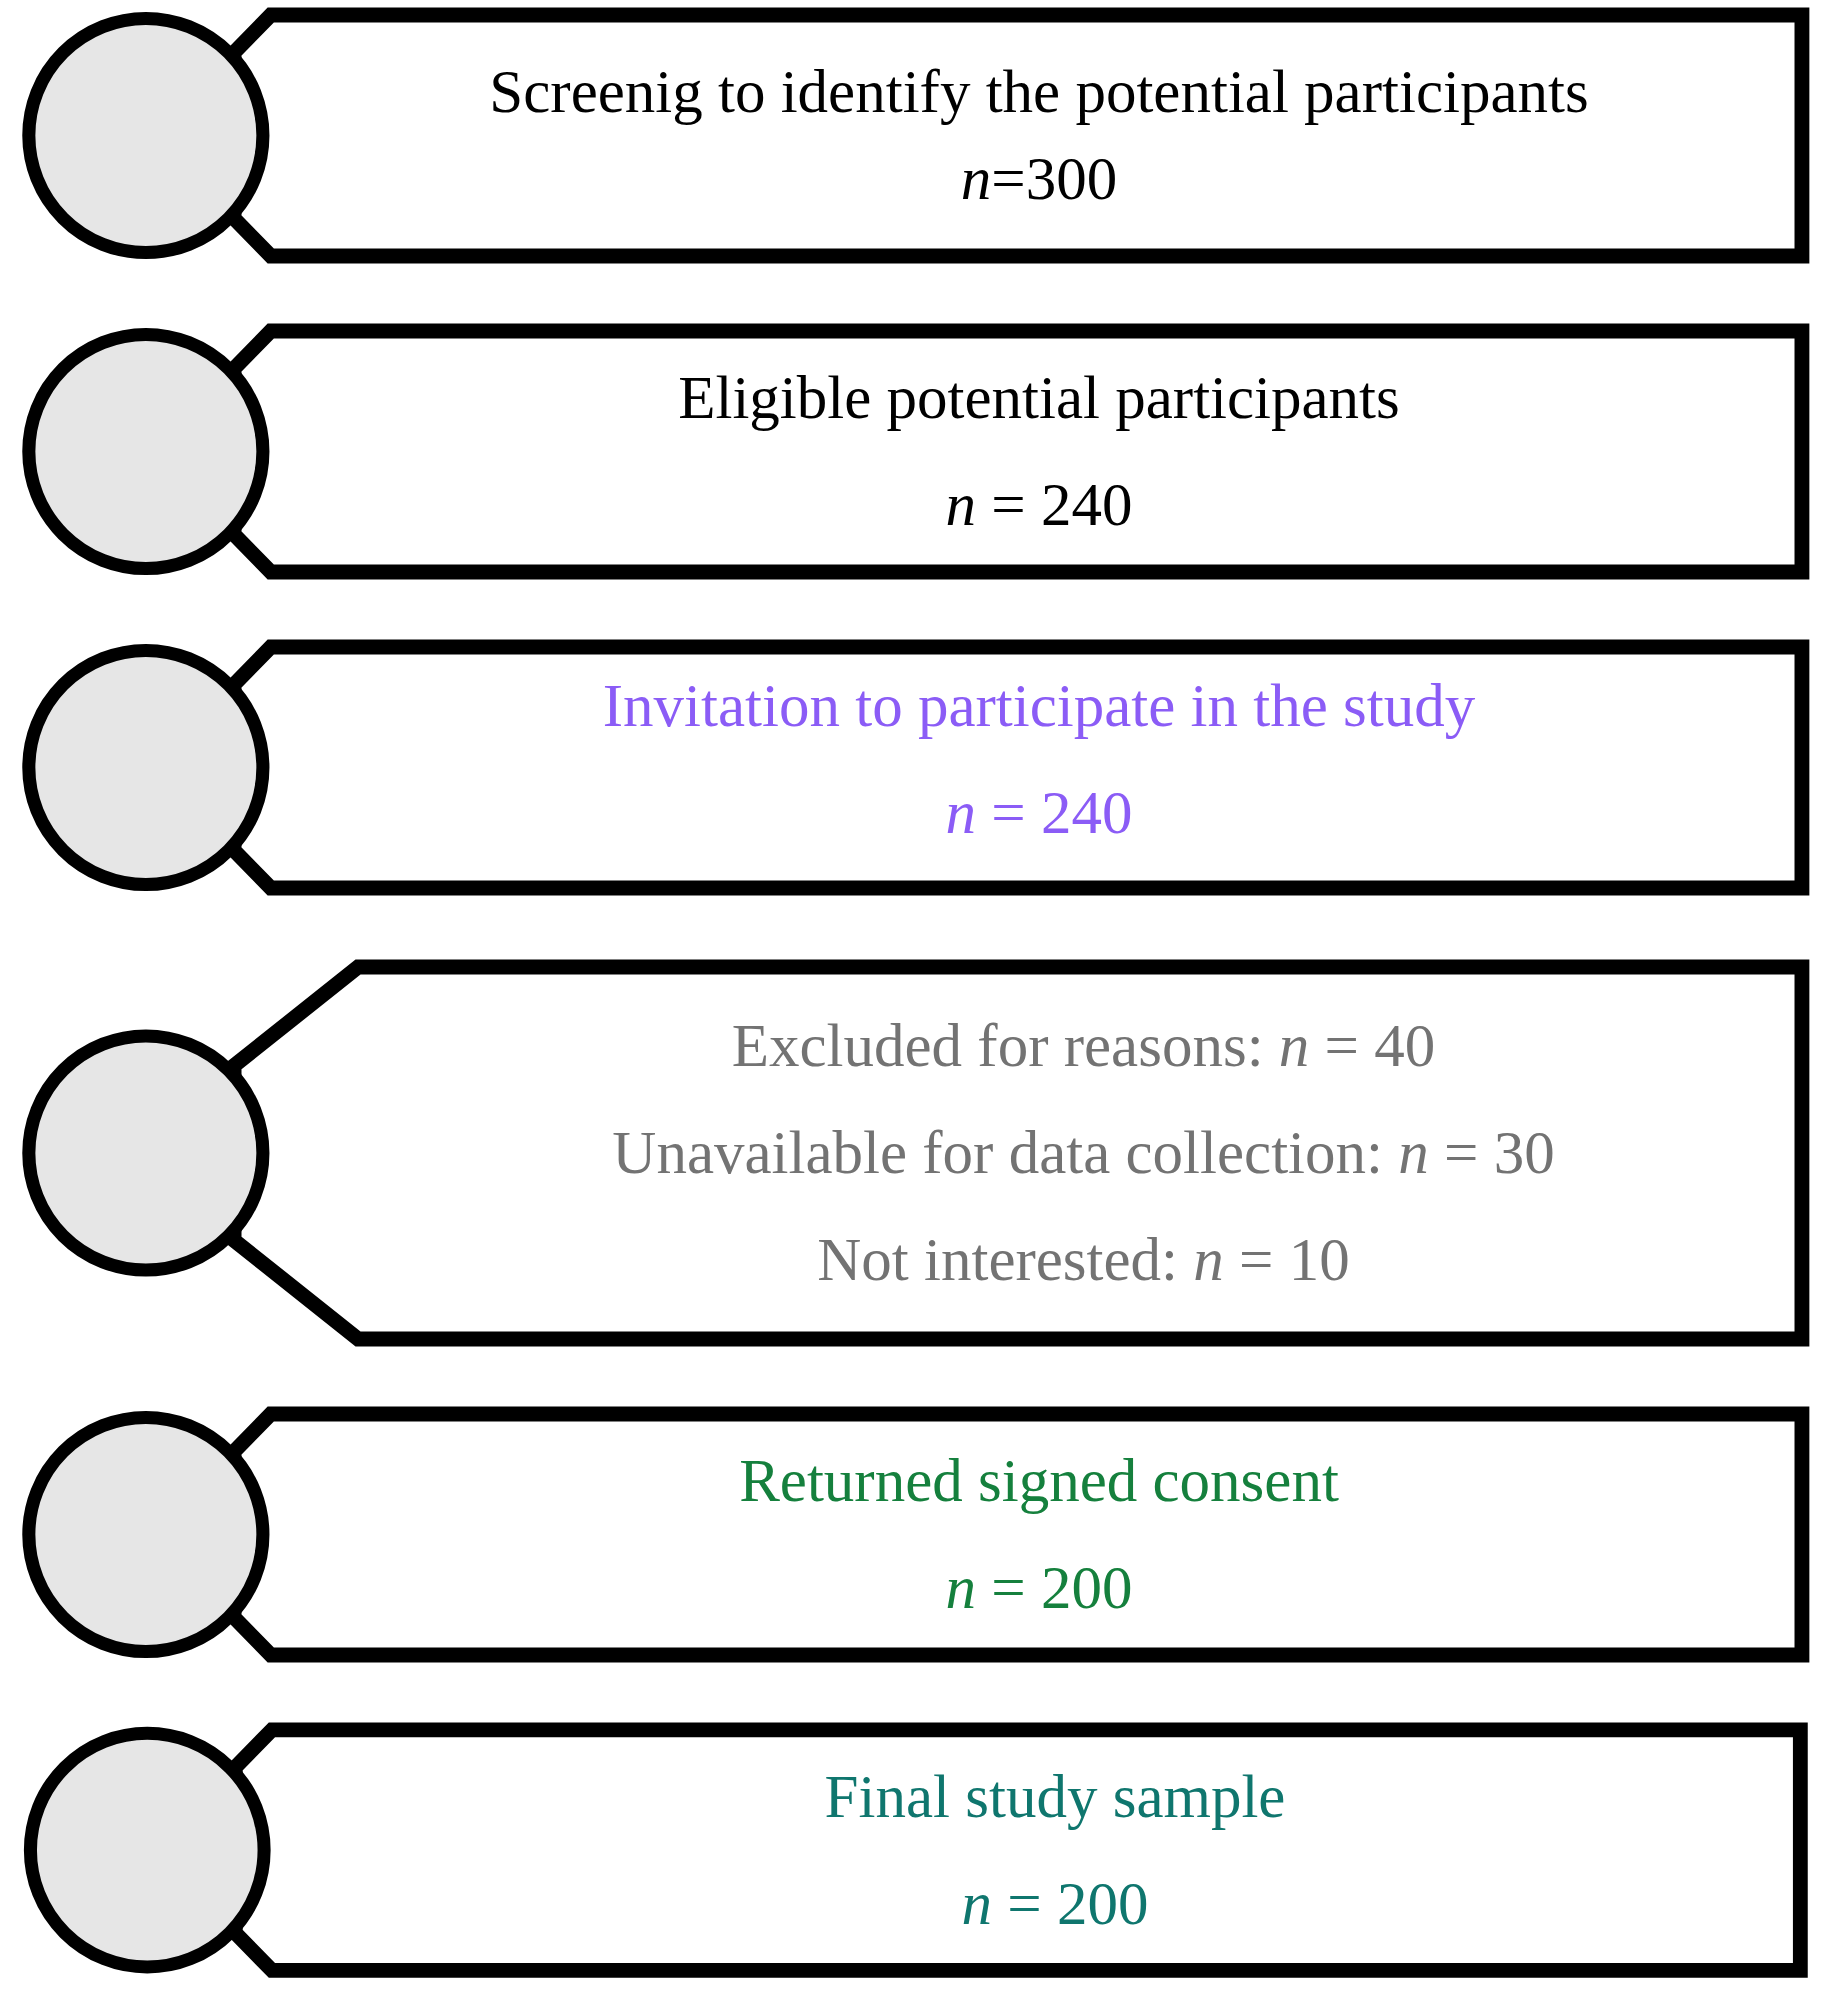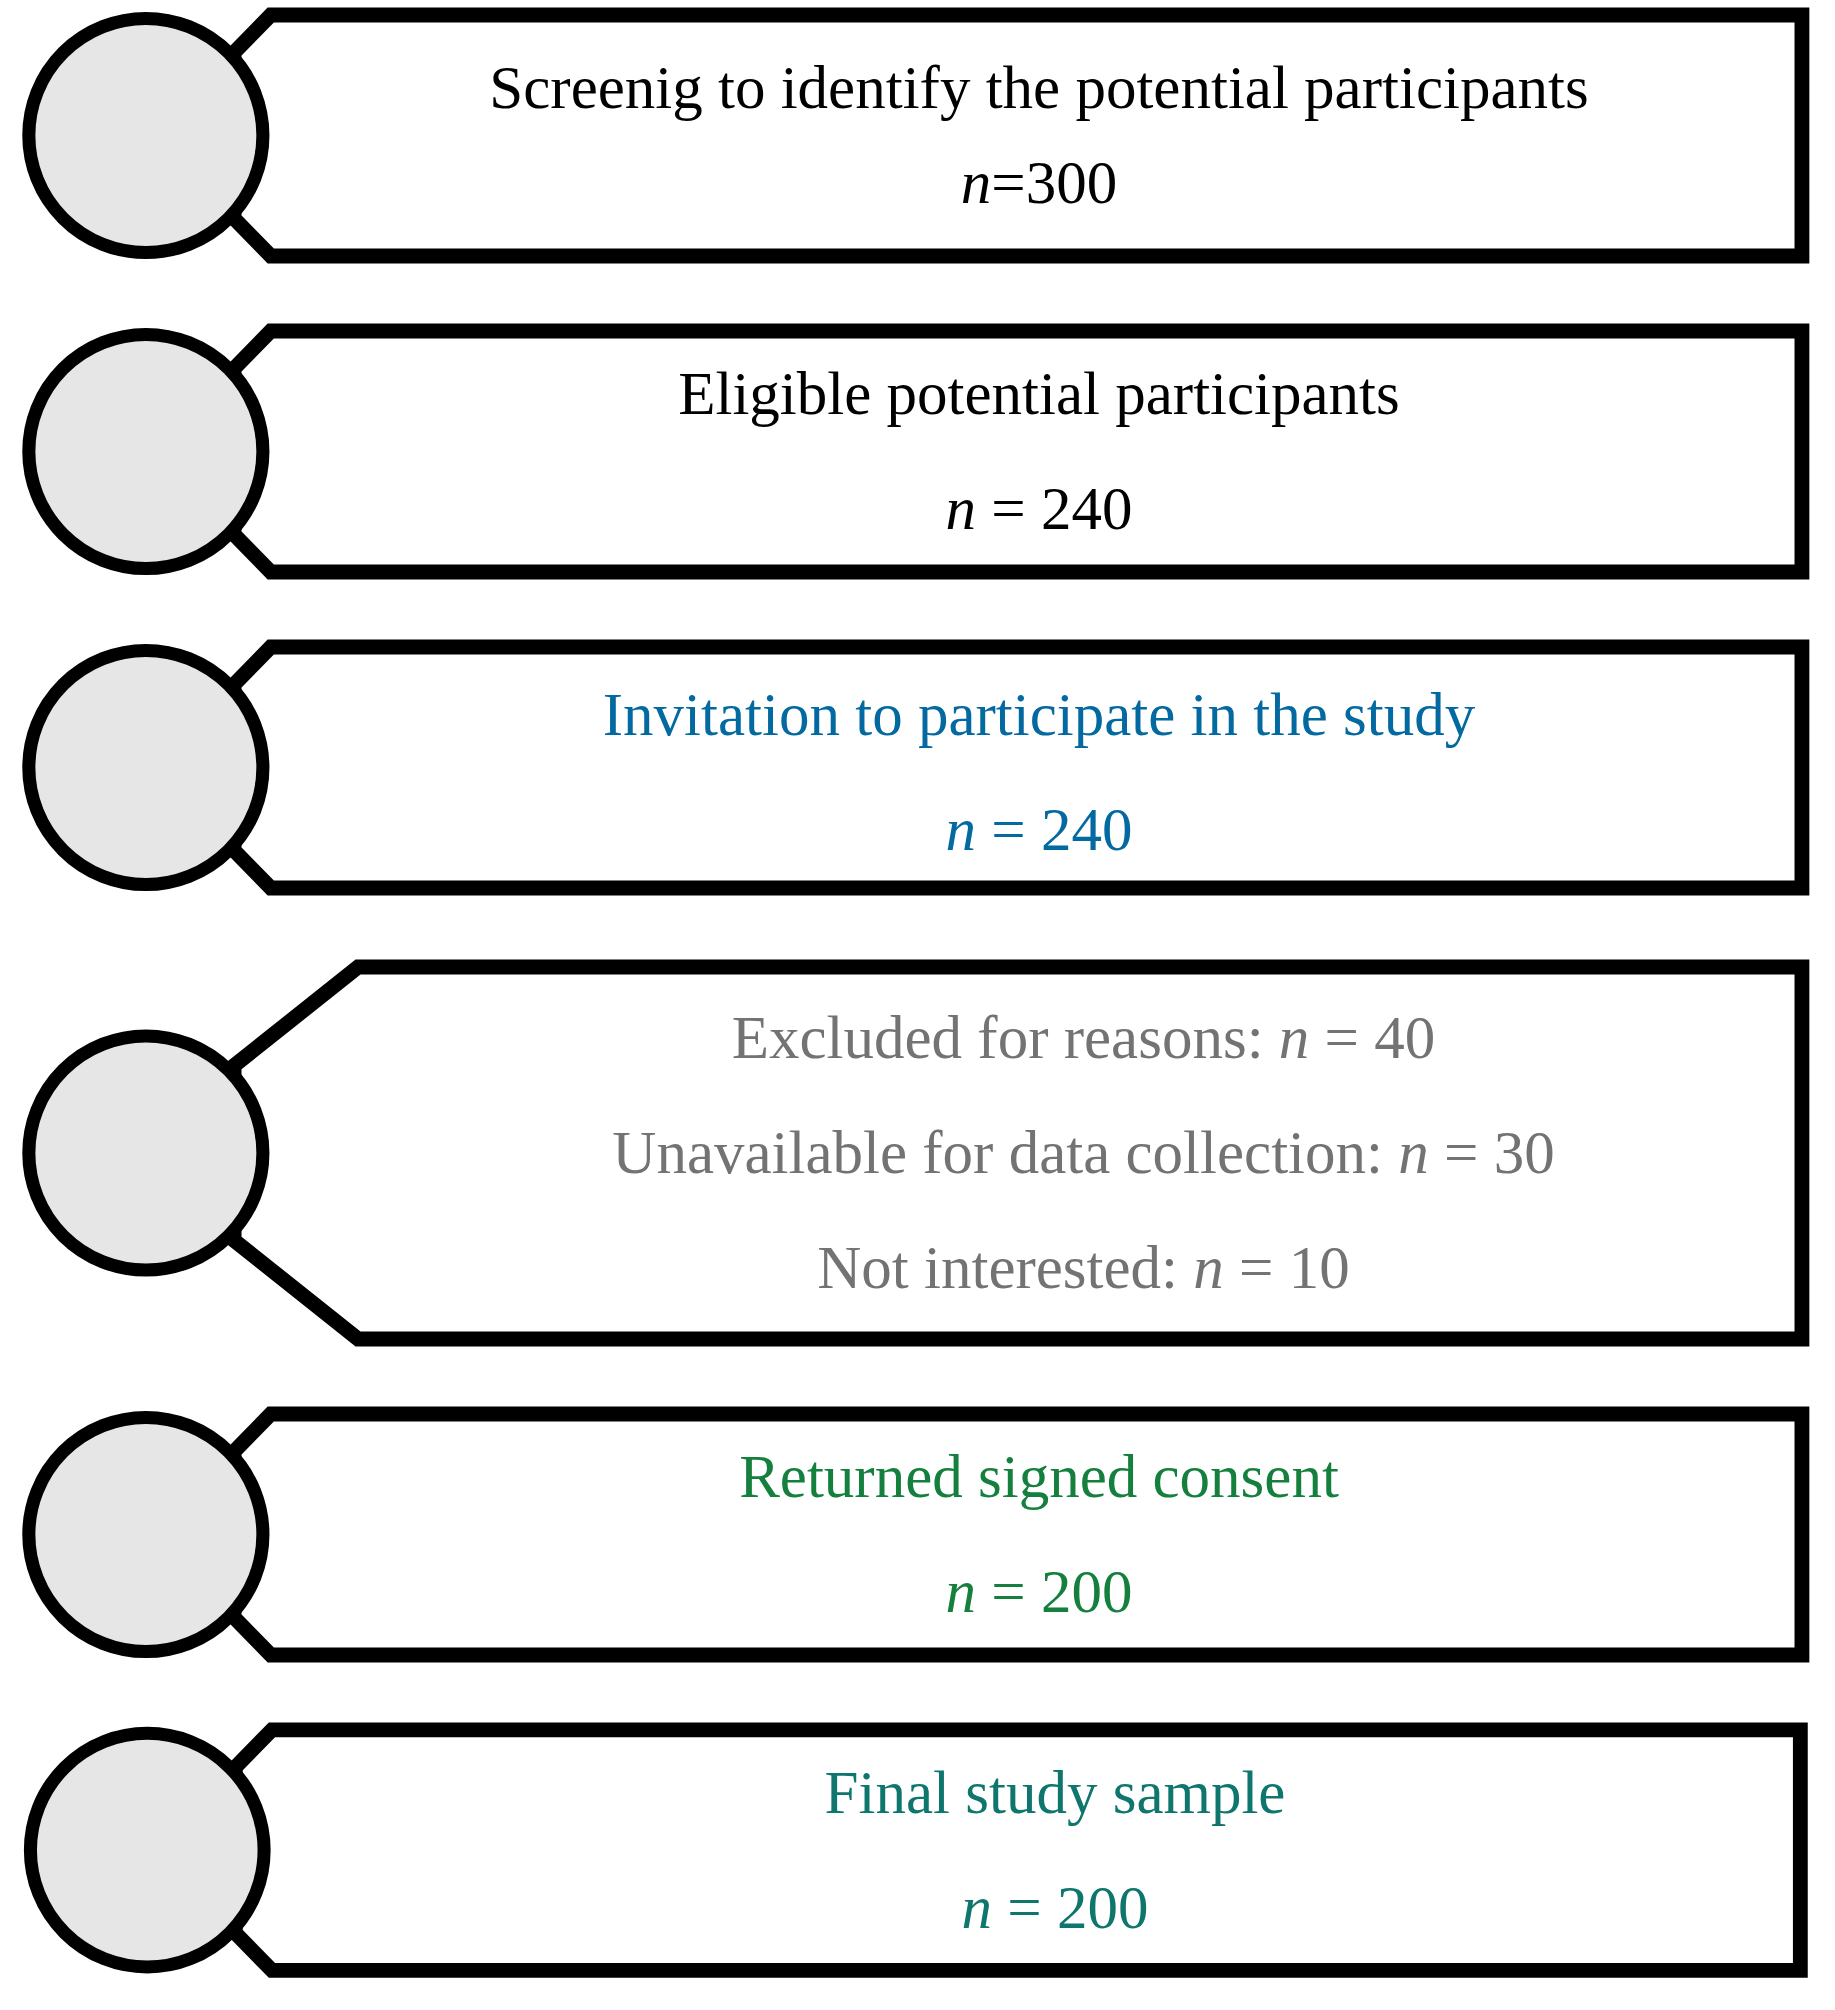--- a/index.html
+++ b/index.html
@@ -32,21 +32,20 @@
     display: flex;
     flex-direction: column;
     align-items: center;
     justify-content: center;
     text-align: center;
     color: #000000;
     font-family: "Liberation Serif", "DejaVu Serif", serif;
     font-size: 61px;
     line-height: 1.18;
     white-space: nowrap;
-    gap: 8px;
   }
   .node-line {
     display: block;
   }
   .n-italic {
     font-style: italic;
   }
   .gap-1 { margin-top: 15.7px; }
   .gap-2 { margin-top: 35px; }
 </style>
@@ -75,21 +74,21 @@
       <span class="node-line">Eligible potential participants</span>
       <span class="node-line gap-2"><span class="n-italic">n</span><span> = </span><span>240</span></span>
     </div>
   </div>
 
   <div class="node" style="top:632px;height:271px;">
     <svg class="node-svg" width="1836" height="271" viewBox="0 0 2102 310">
       <path d="M 310,17 L 2063,17 L 2063,293 L 310,293 L 268,250 L 268,60 Z" fill="#ffffff" stroke="#000000" stroke-width="17" stroke-linejoin="miter"></path>
       <circle cx="167" cy="155" r="134" fill="#e6e6e6" stroke="#000000" stroke-width="15"></circle>
     </svg>
-    <div class="node-text" style="left: 288px; top: 20px; width: 1502px; height: 241px; color: #0369a1;">
+    <div class="node-text" style="left: 288px; top: 7px; width: 1502px; height: 241px; color: #8b5cf6;">
       <span class="node-line">Invitation to participate in the study</span>
       <span class="node-line gap-2"><span class="n-italic">n</span><span> = </span><span>240</span></span>
     </div>
   </div>
 
   <div class="node" style="top:952px;height:402px;">
     <svg class="node-svg" width="1836" height="402" viewBox="0 0 2102 460">
       <path d="M 410,17 L 2063,17 L 2063,443 L 410,443 L 268,330 L 268,130 Z" fill="#ffffff" stroke="#000000" stroke-width="17" stroke-linejoin="miter"></path>
       <circle cx="167" cy="230" r="134" fill="#e6e6e6" stroke="#000000" stroke-width="15"></circle>
     </svg>

